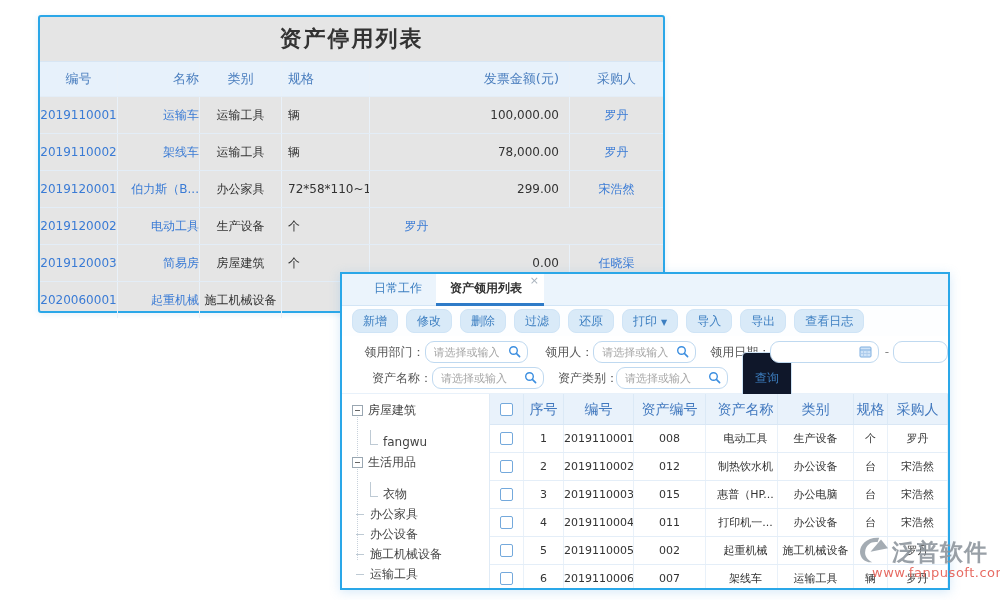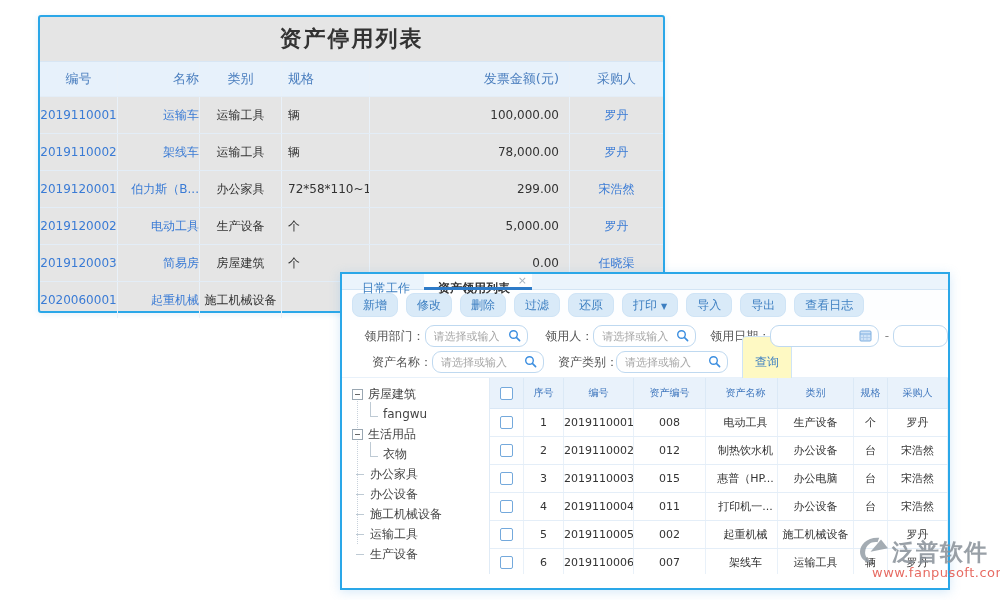--- a/index.html
+++ b/index.html
@@ -24,55 +24,55 @@
   .q3{width:88px;text-align:left;padding-left:6px;}
   .q4{width:200px;text-align:right;padding-right:10px;}
   .q5{width:93px;}
   .blue{color:#3a7bd5;}
   
   .panel2{
     position:absolute;left:340px;top:272px;width:610px;height:318px;
     background:#fff;border:2px solid #2aa7e8;box-sizing:border-box;z-index:10;
     overflow:hidden;box-shadow:0 2px 10px rgba(90,170,230,.25);
   }
-  .tabbar{height:16px;background:#ebf4fc;border-bottom:1px solid #d3e5f5;display:flex;padding-left:6px;box-sizing:border-box;}
+  .tabbar{height:32px;background:#ebf4fc;border-bottom:1px solid #d3e5f5;display:flex;padding-left:18px;box-sizing:border-box;}
   .tab{position:relative;padding:0 14px;line-height:29px;font-size:12px;color:#3d7fc1;cursor:default;}
   .tab.active{background:#fff;color:#333;font-weight:bold;padding-right:22px;}
   .tab.active::after{content:"";position:absolute;left:0;right:0;bottom:-1px;height:3px;background:#2e7bc8;}
   .tab-close{position:absolute;top:1px;right:5px;font-size:11px;color:#a8b2bc;font-weight:normal;line-height:12px;}
   .toolbar{height:30px;display:flex;align-items:center;gap:8px;padding:0 10px;background:#fdfeff;}
   .tbtn{background:#d9eaf8;color:#3d7fc1;font-size:12px;line-height:1;padding:5px 10px;border:1px solid #cfe4f6;border-radius:8px;font-family:inherit;display:inline-flex;align-items:flex-end;gap:4px;}
   .tbtn .caret{font-size:8px;color:#3d7fc1;}
   .filters{height:58px;box-sizing:border-box;padding:3px 0 3px 22px;border-bottom:1px solid #e8f1fa;}
   .f-row{display:flex;align-items:center;height:26px;font-size:12px;color:#555;white-space:nowrap;}
   .f-label{display:inline-block;text-align:right;}
   .lw68{width:68px;} .lw58{width:58px;margin-left:14px;} .lw64{width:64px;margin-left:14px;}
   .f-input{position:relative;display:inline-flex;align-items:center;box-sizing:border-box;width:112px;height:22px;margin-left:0;border:1px solid #bfd9f0;border-radius:9px;background:#fff;padding:0 20px 0 8px;}
   .f-input .ph{font-size:11px;color:#a6a6a6;overflow:hidden;white-space:nowrap;}
   .f-input .icn{position:absolute;right:6px;top:3px;}
   .f-date{width:118px;}
   .f-date2{width:60px;margin-left:4px;padding:0 6px;}
   .dash{margin-left:6px;color:#888;}
-  .qbtn{margin-left:14px;background:#fef9c3;color:#3d7fc1;font-size:12px;padding:17px 12px;border:1px solid #cfe4f6;border-radius:4px;font-family:inherit;}
+  .qbtn{margin-left:14px;background:#0f172a;color:#3d7fc1;font-size:12px;padding:17px 12px;border:1px solid #cfe4f6;border-radius:4px;font-family:inherit;}
   .content{display:flex;height:196px;}
   
   .tree-pane{position:relative;width:148px;box-sizing:border-box;border-right:1px solid #e0ebf6;padding:6px 0 0 10px;font-size:12px;color:#444;overflow:hidden;}
   .tree-pane::before{content:"";position:absolute;left:15px;top:14px;height:152px;border-left:1px dotted #c8d2dc;}
   .t-row{display:flex;align-items:center;height:20px;position:relative;white-space:nowrap;}
   .t-exp{position:relative;z-index:2;width:11px;height:11px;box-sizing:border-box;border:1px solid #9aa7b2;background:#fff;display:inline-flex;align-items:center;justify-content:center;margin-right:5px;flex:0 0 auto;}
   .t-exp::before{content:"";width:5px;height:1px;background:#666;}
   .t-dash{width:8px;border-top:1px solid #becad4;margin:0 6px 0 4px;flex:0 0 auto;}
-  .t-child{margin-left:13px;}
+  .t-child{margin-left:13px;margin-top:12px;}
   .t-corner{width:7px;height:14px;border-left:1px solid #becad4;border-bottom:1px solid #becad4;margin:0 5px 0 5px;transform:translateY(-5px);flex:0 0 auto;}
   
   .table-pane{flex:1;overflow:hidden;}
   .p2row{display:flex;height:27px;border-bottom:1px solid #e4eef8;}
   .p2row.hd{height:30px;background:#e9f2fb;border-bottom:1px solid #d9e7f5;}
   .p2cell{box-sizing:border-box;border-right:1px solid #e9f1f9;text-align:center;line-height:27px;font-size:11px;color:#333;overflow:hidden;white-space:nowrap;}
-  .p2row.hd .p2cell{line-height:30px;font-size:10px;color:#4178be;border-right:1px solid #dbe9f6;}
+  .p2row.hd .p2cell{line-height:30px;font-size:14px;color:#4178be;border-right:1px solid #dbe9f6;}
   .c0{width:34px;display:flex;align-items:center;justify-content:center;}
   .c1{width:40px;} .c2{width:70px;} .c3{width:72px;} .c4{width:72px;text-align:center;padding-left:8px;}
   .c5{width:76px;} .c6{width:34px;} .c7{flex:1;}
   .checkbox{width:13px;height:13px;box-sizing:border-box;border:1px solid #74a9dc;border-radius:2px;background:#fff;display:inline-block;}
   
   .watermark{position:absolute;left:858px;top:536px;z-index:30;opacity:.88;}
   .wm-top{display:flex;align-items:center;}
   .wm-brand{font-size:23px;font-weight:bold;color:#8b939b;letter-spacing:1px;margin-left:2px;}
   .wm-url{font-size:13px;color:#e4574d;letter-spacing:.5px;margin-top:-3px;padding-left:14px;}
 </style>
@@ -112,21 +112,20 @@
         <div class="p1cell q2">办公家具</div>
         <div class="p1cell q3">72*58*110~1...</div>
         <div class="p1cell q4">299.00</div>
         <div class="p1cell q5 blue">宋浩然</div>
       </div>
       <div class="p1row">
         <div class="p1cell q0 blue">2019120002</div>
         <div class="p1cell q1 blue">电动工具</div>
         <div class="p1cell q2">生产设备</div>
         <div class="p1cell q3">个</div>
-        <div class="p1cell q4">5,000.00</div>
         <div class="p1cell q5 blue">罗丹</div>
       </div>
       <div class="p1row">
         <div class="p1cell q0 blue">2019120003</div>
         <div class="p1cell q1 blue">简易房</div>
         <div class="p1cell q2">房屋建筑</div>
         <div class="p1cell q3">个</div>
         <div class="p1cell q4">0.00</div>
         <div class="p1cell q5 blue">任晓渠</div>
       </div>

